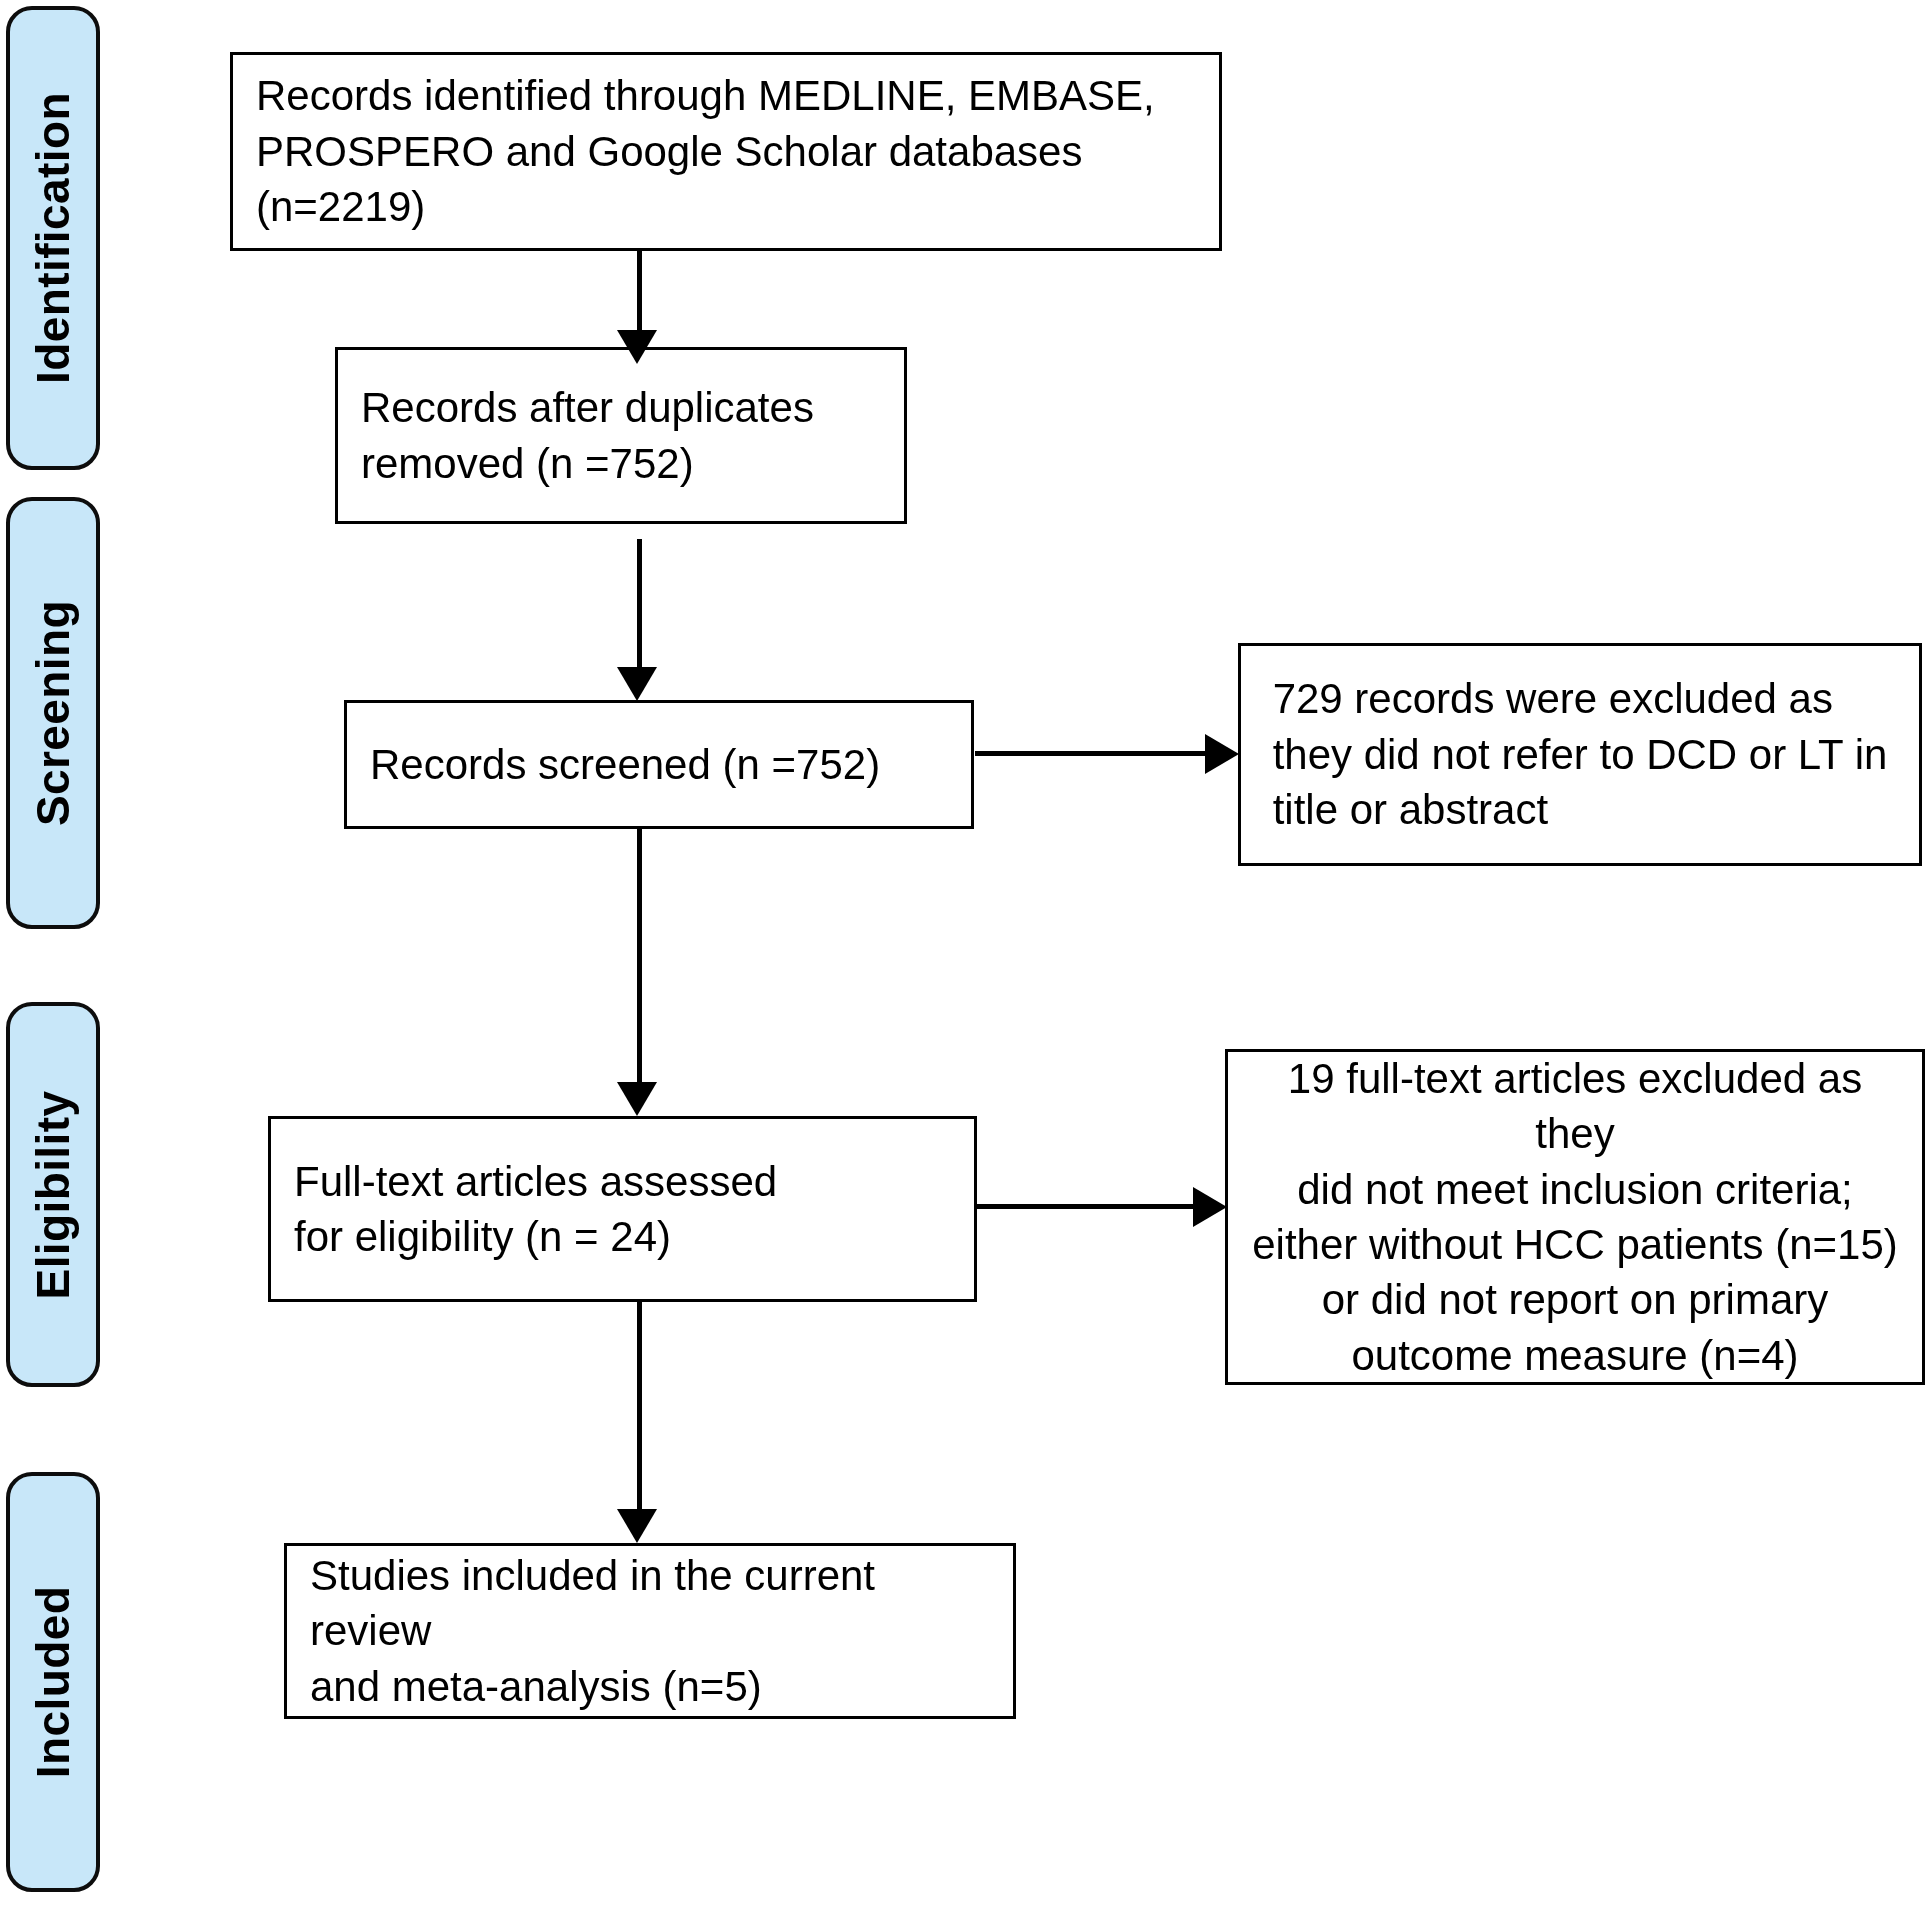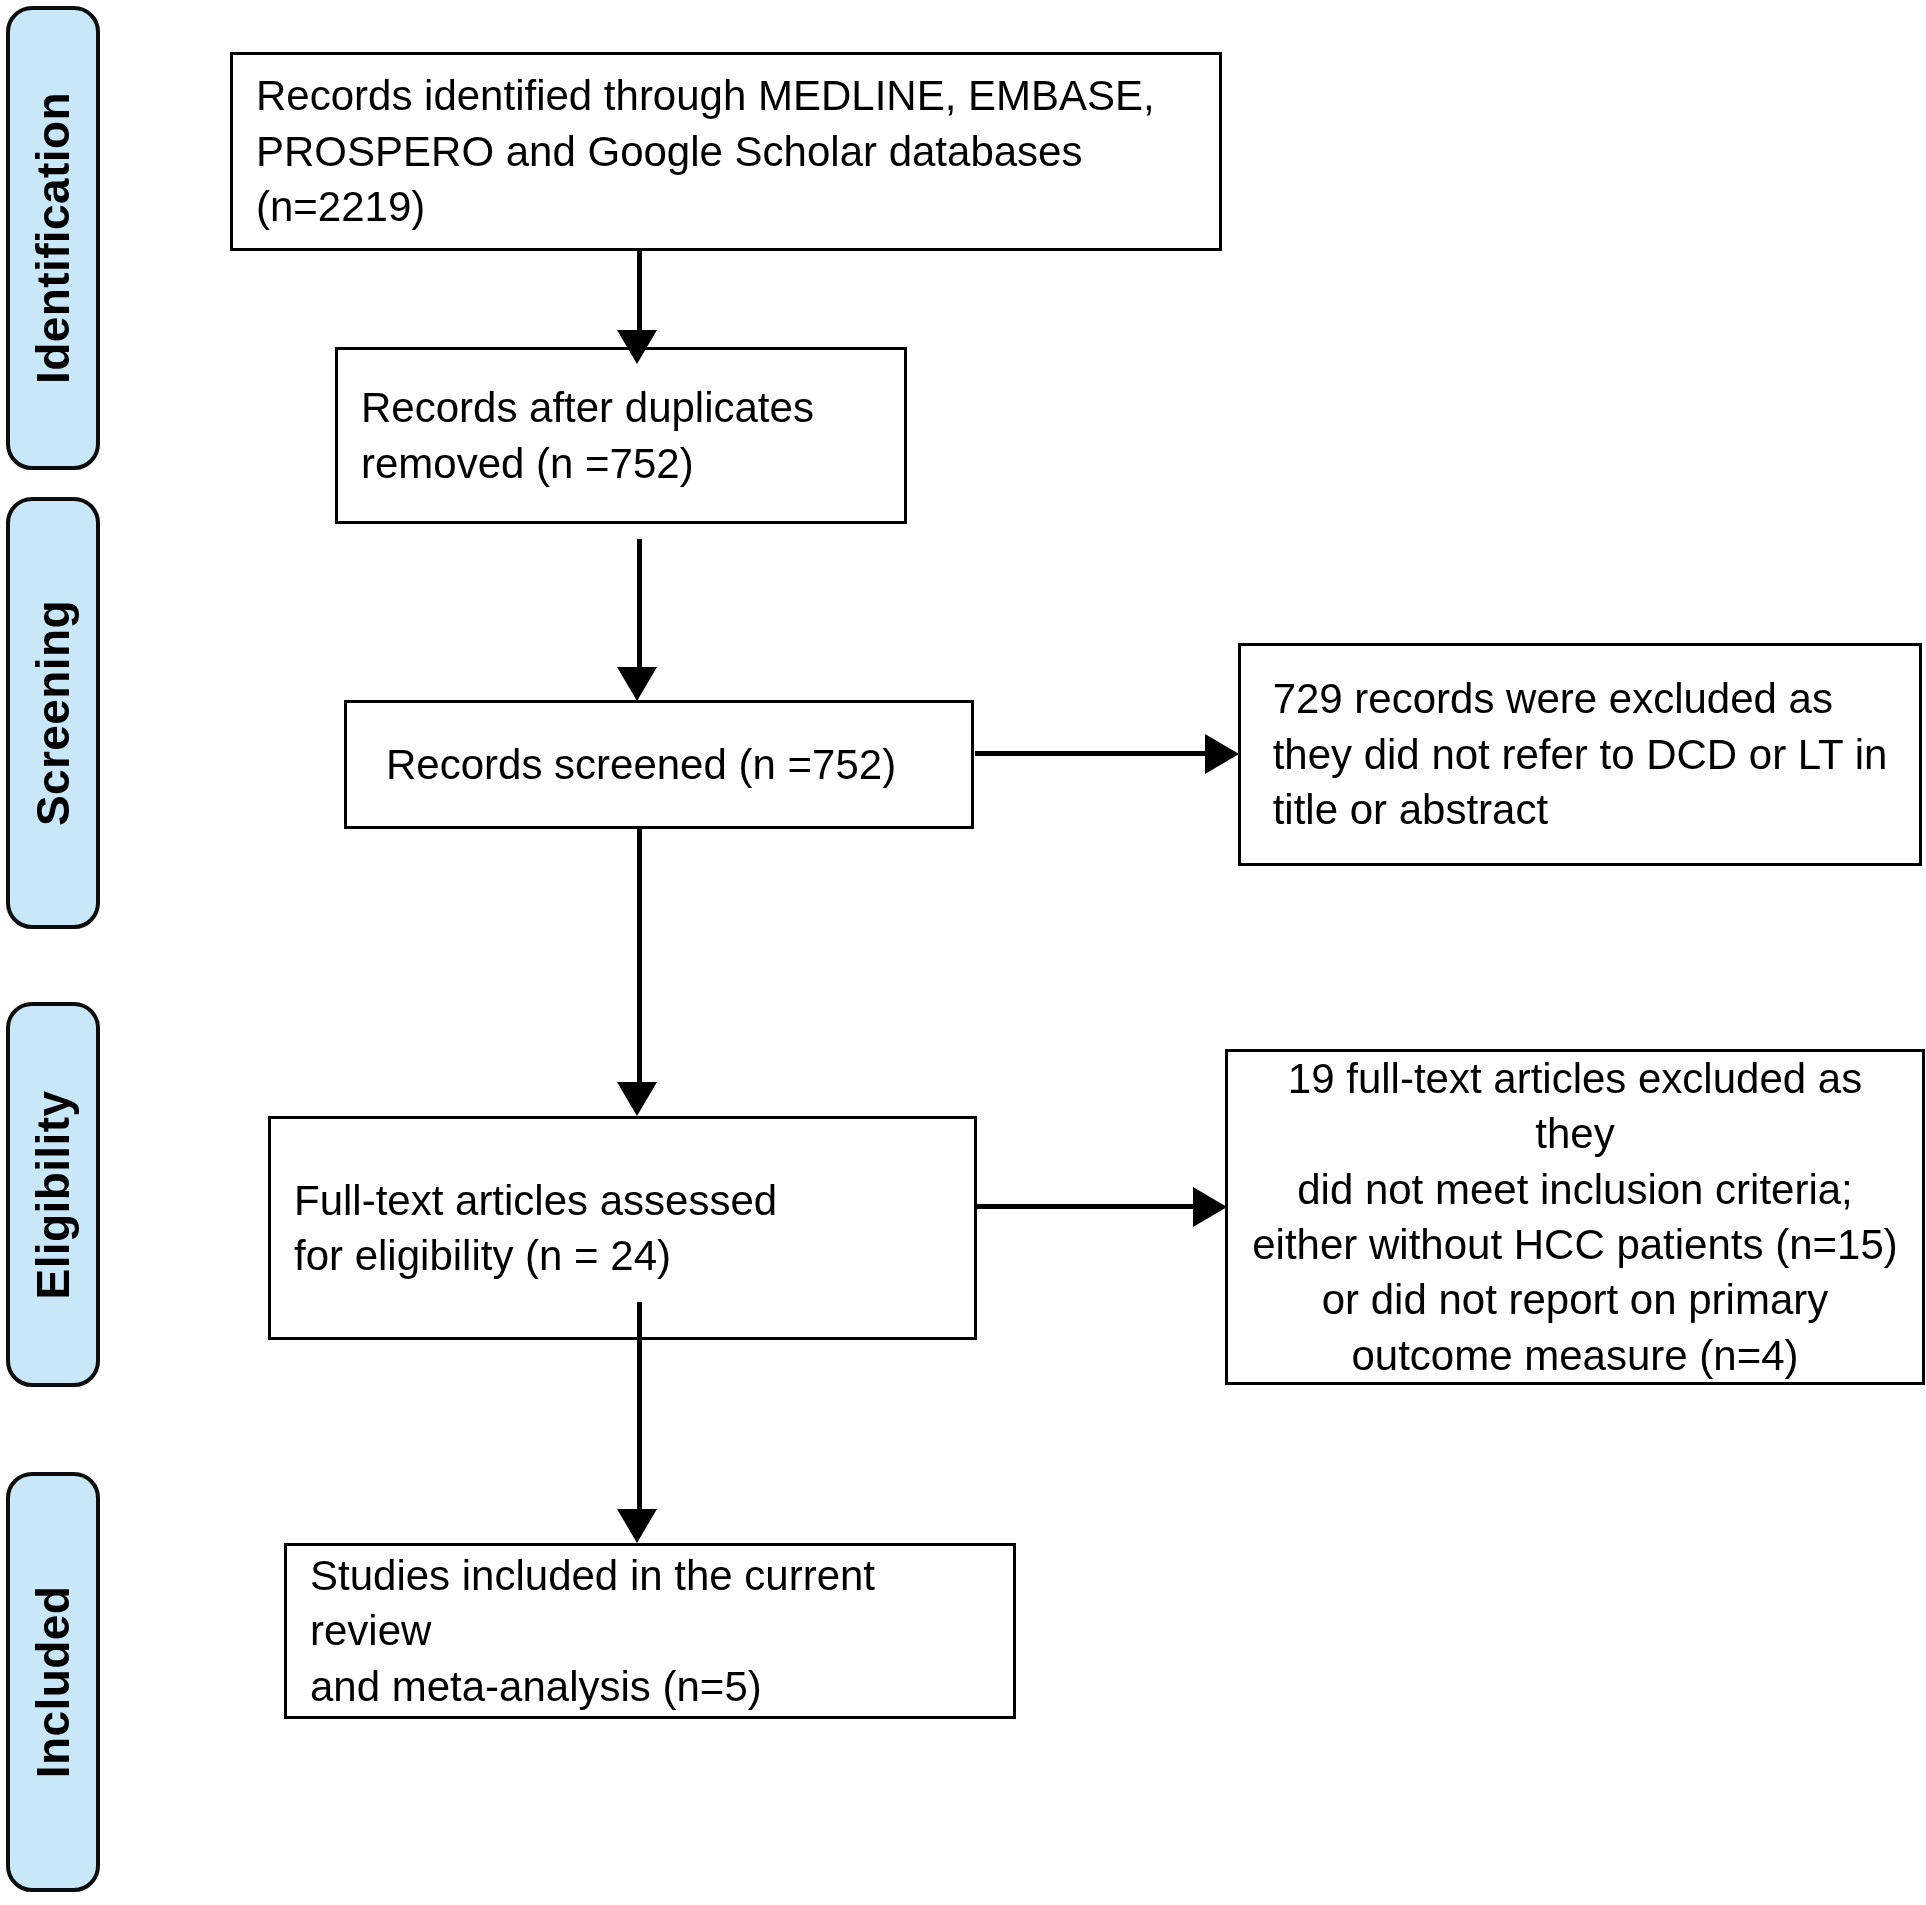--- a/index.html
+++ b/index.html
@@ -114,31 +114,31 @@
   <div class="flow-box" style="left:230px; top:52px; width:992px; height:199px;">
     <div class="flow-box-text">Records identified through MEDLINE, EMBASE,
 PROSPERO and Google Scholar databases (n=2219)</div>
   </div>
 
   <div class="flow-box" style="left:335px; top:347px; width:572px; height:177px;">
     <div class="flow-box-text">Records after duplicates
 removed (n =752)</div>
   </div>
 
-  <div class="flow-box" style="left:344px; top:700px; width:630px; height:129px;padding-left:16px;">
+  <div class="flow-box" style="left:344px; top:700px; width:630px; height:129px;">
     <div class="flow-box-text">Records screened (n =752)</div>
   </div>
 
   <div class="flow-box" style="left:1238px; top:643px; width:684px; height:223px;justify-content:center;">
     <div class="flow-box-text">729 records were excluded as
 they did not refer to DCD or LT in
 title or abstract</div>
   </div>
 
-  <div class="flow-box" style="left:268px; top:1116px; width:709px; height:224px;">
+  <div class="flow-box" style="left:268px; top:1116px; width:709px; height:186px;">
     <div class="flow-box-text">Full-text articles assessed
 for eligibility (n = 24)</div>
   </div>
 
   <div class="flow-box" style="left:1225px; top:1049px; width:700px; height:336px;text-align:center;">
     <div class="flow-box-text">19 full-text articles excluded as they
 did not meet inclusion criteria;
 either without HCC patients (n=15)
 or did not report on primary
 outcome measure (n=4)</div>

